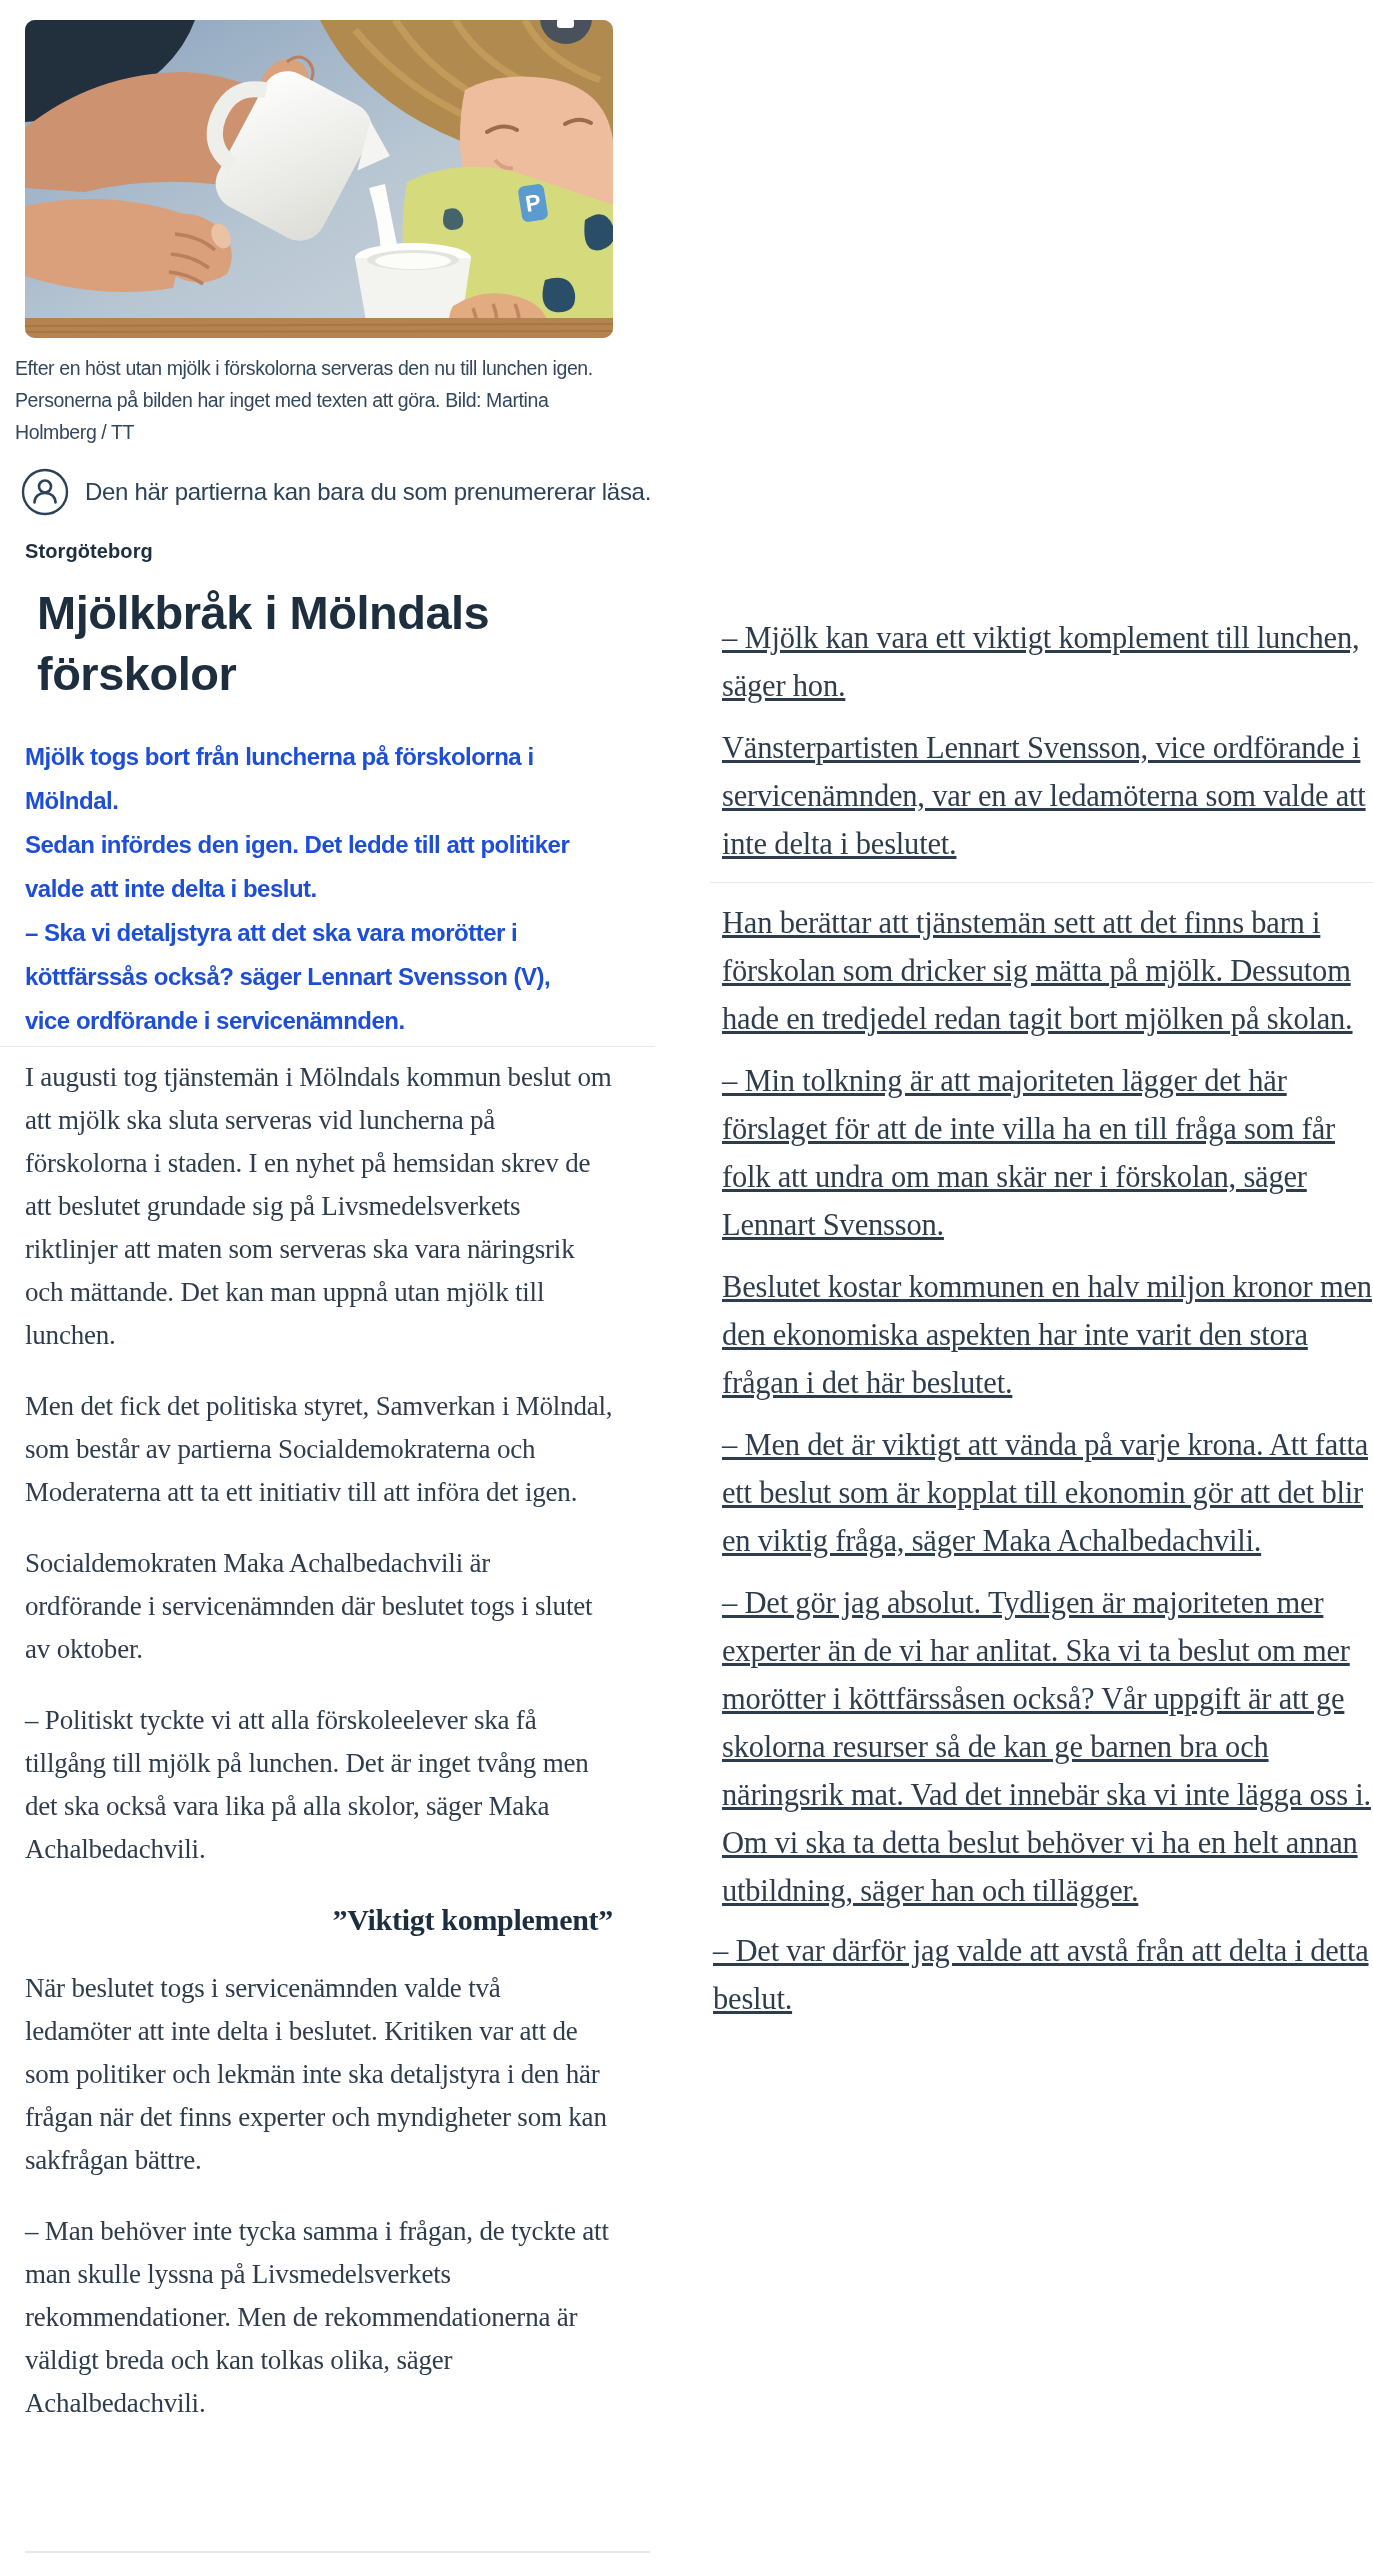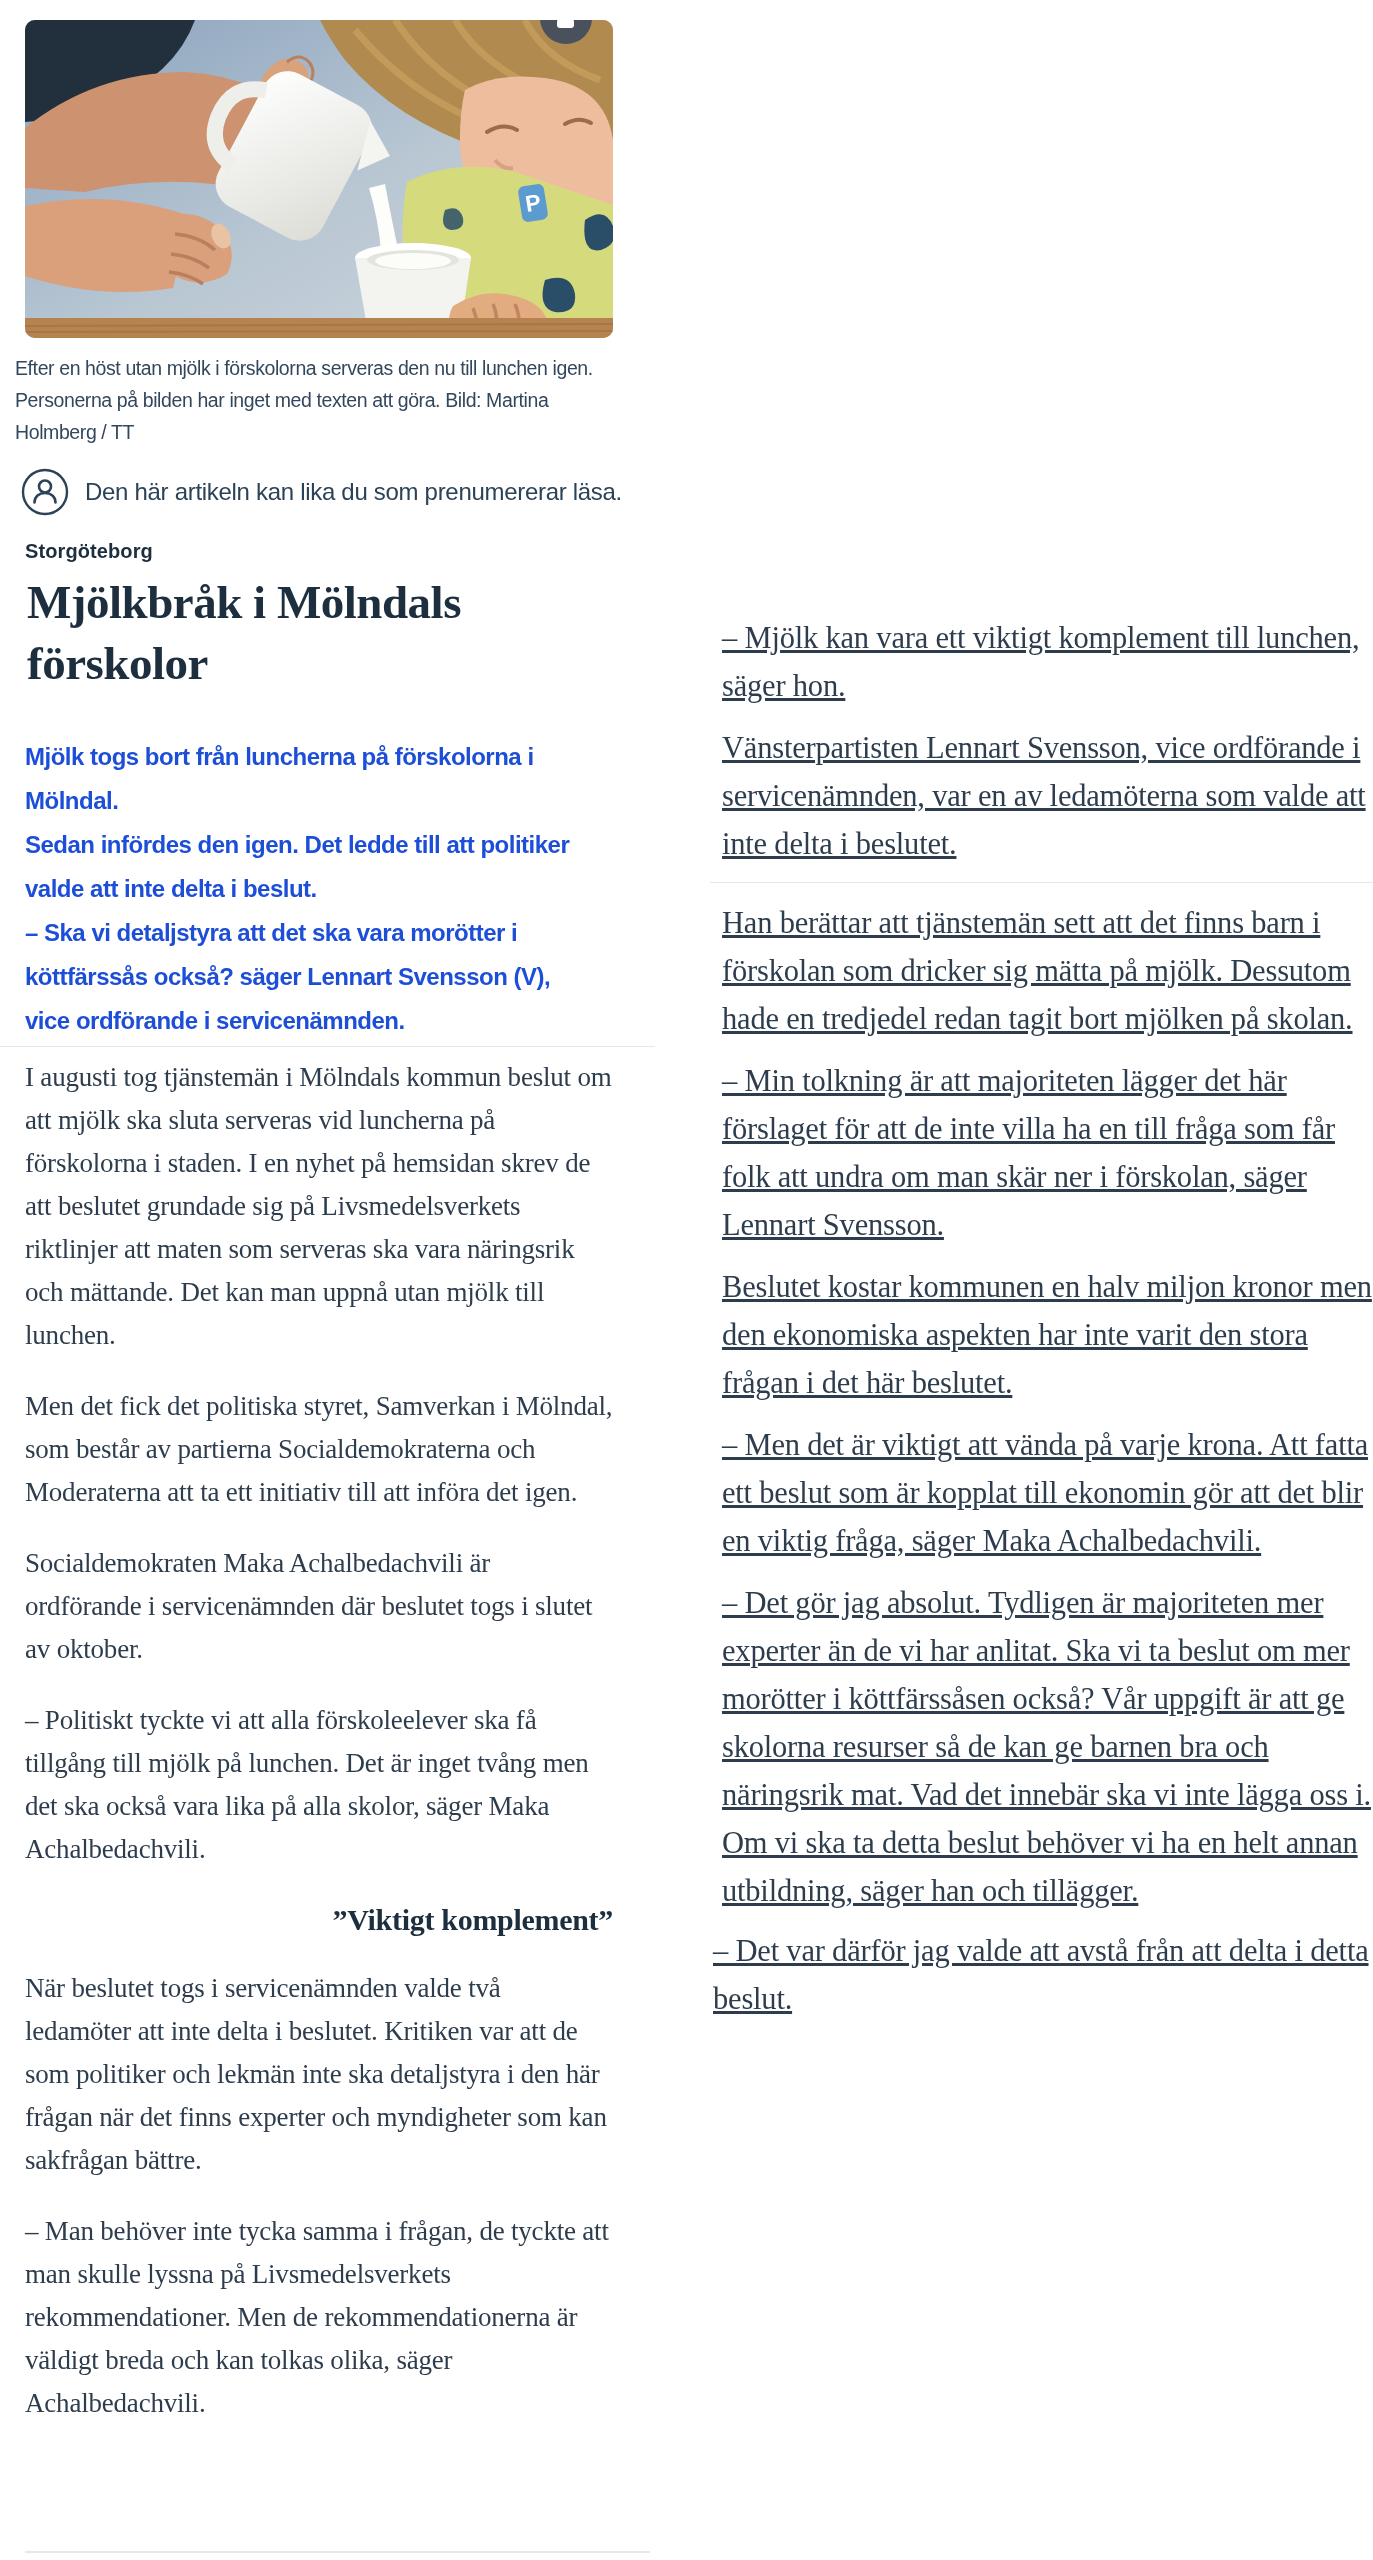--- a/index.html
+++ b/index.html
@@ -41,22 +41,22 @@
     color:#2c4257;
   }
   .paywall-text{font-size:24px;letter-spacing:-0.3px;color:#2c4257;}
   .section-label{
     position:absolute;left:25px;top:540px;
     font-weight:700;font-size:20px;letter-spacing:0.1px;
     color:var(--navy,#1d2e3f);text-decoration:none;cursor:pointer;
   }
   
   .headline{
-    position:absolute;left:25px;top:570px;width:545px;margin:2px;
-    font-family:Liberation Serif, serif;font-weight:700;
+    position:absolute;left:25px;top:570px;width:545px;margin:12px;
+    font-family:Liberation Sans, sans-serif;font-weight:700;
     font-size:47px;line-height:61px;letter-spacing:-0.5px;
     color:var(--navy,#1d2e3f);
   }
   .lead{
     position:absolute;left:25px;top:735px;width:560px;
     font-weight:700;font-size:24px;line-height:44px;letter-spacing:-0.5px;
     color:#1d4ed8;
   }
   .lead p{margin:0;}
   
@@ -164,21 +164,21 @@
 </div>
 
 <div class="caption">Efter en höst utan mjölk i förskolorna serveras den nu till lunchen igen. Personerna på bilden har inget med texten att göra. Bild: Martina Holmberg / TT</div>
 
 <div class="paywall">
   <svg width="48" height="48" viewBox="0 0 48 48" aria-hidden="true">
     <circle cx="24" cy="24" r="22" fill="none" stroke="#2c4257" stroke-width="2.4"></circle>
     <circle cx="24" cy="18.5" r="6" fill="none" stroke="#2c4257" stroke-width="2.6"></circle>
     <path d="M13.5 34.5 c0 -6 4.6 -9.5 10.5 -9.5 s10.5 3.5 10.5 9.5" fill="none" stroke="#2c4257" stroke-width="2.6" stroke-linecap="round"></path>
   </svg>
-  <span class="paywall-text">Den här artikeln kan lika du som prenumererar läsa.</span>
+  <span class="paywall-text">Den här partierna kan bara du som prenumererar läsa.</span>
 </div>
 
 <a class="section-label">Storgöteborg</a>
 
 <h1 class="headline">Mjölkbråk i Mölndals förskolor</h1>
 
 <div class="lead">
   <p>Mjölk togs bort från luncherna på förskolorna i Mölndal.</p>
   <p>Sedan infördes den igen. Det ledde till att politiker valde att inte delta i beslut.</p>
   <p>– Ska vi detaljstyra att det ska vara morötter i köttfärssås också? säger Lennart Svensson (V), vice ordförande i servicenämnden.</p>

